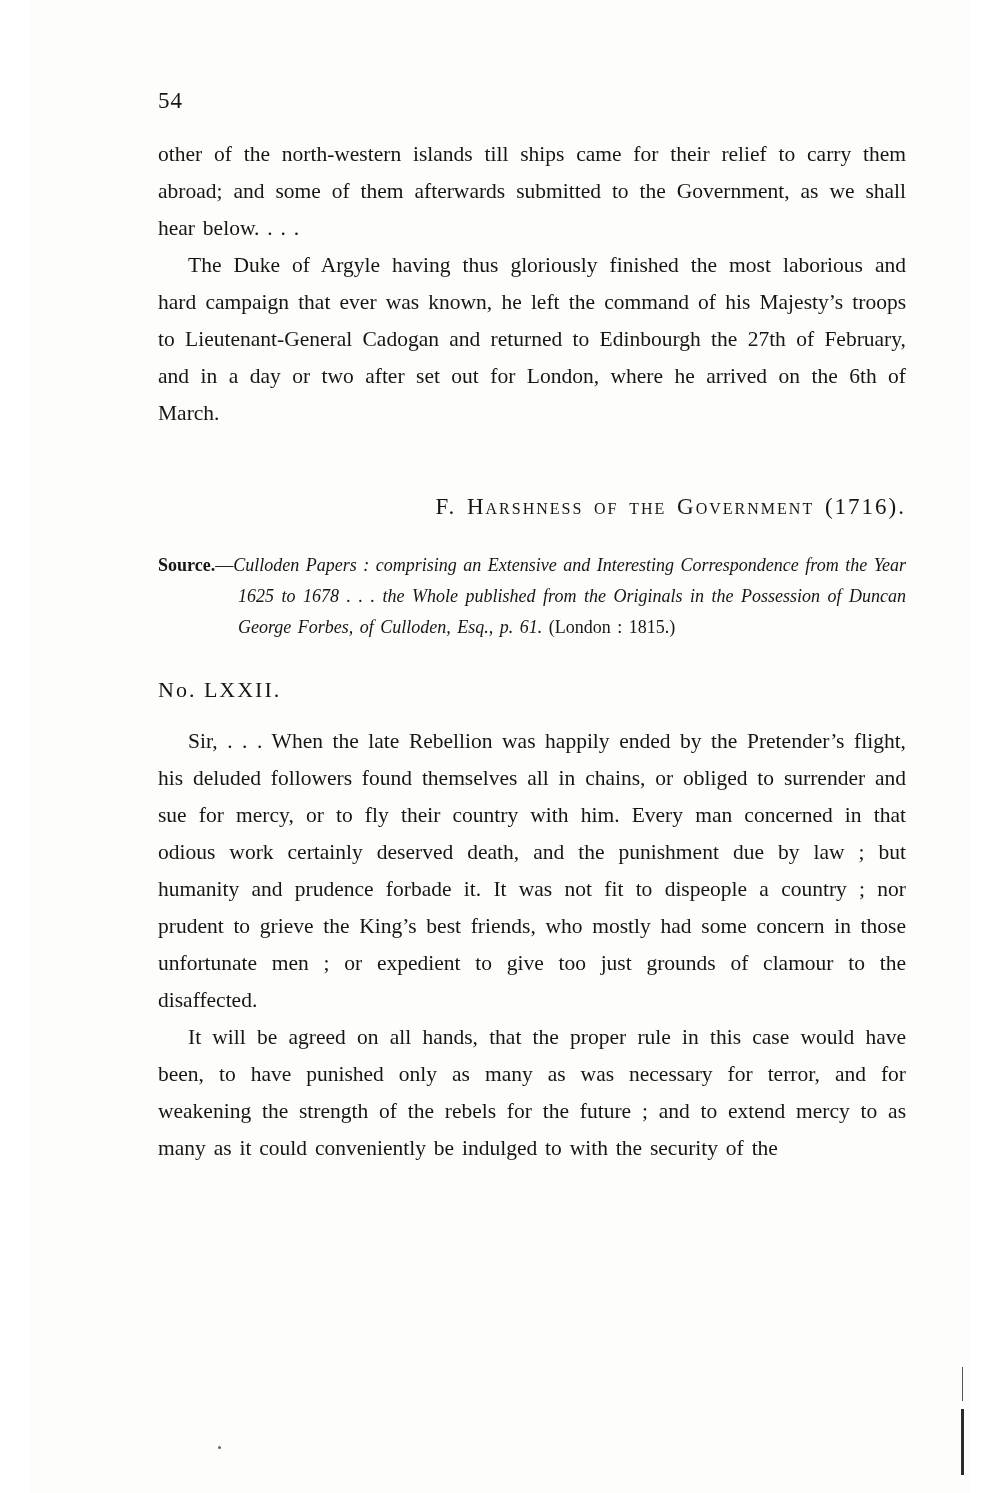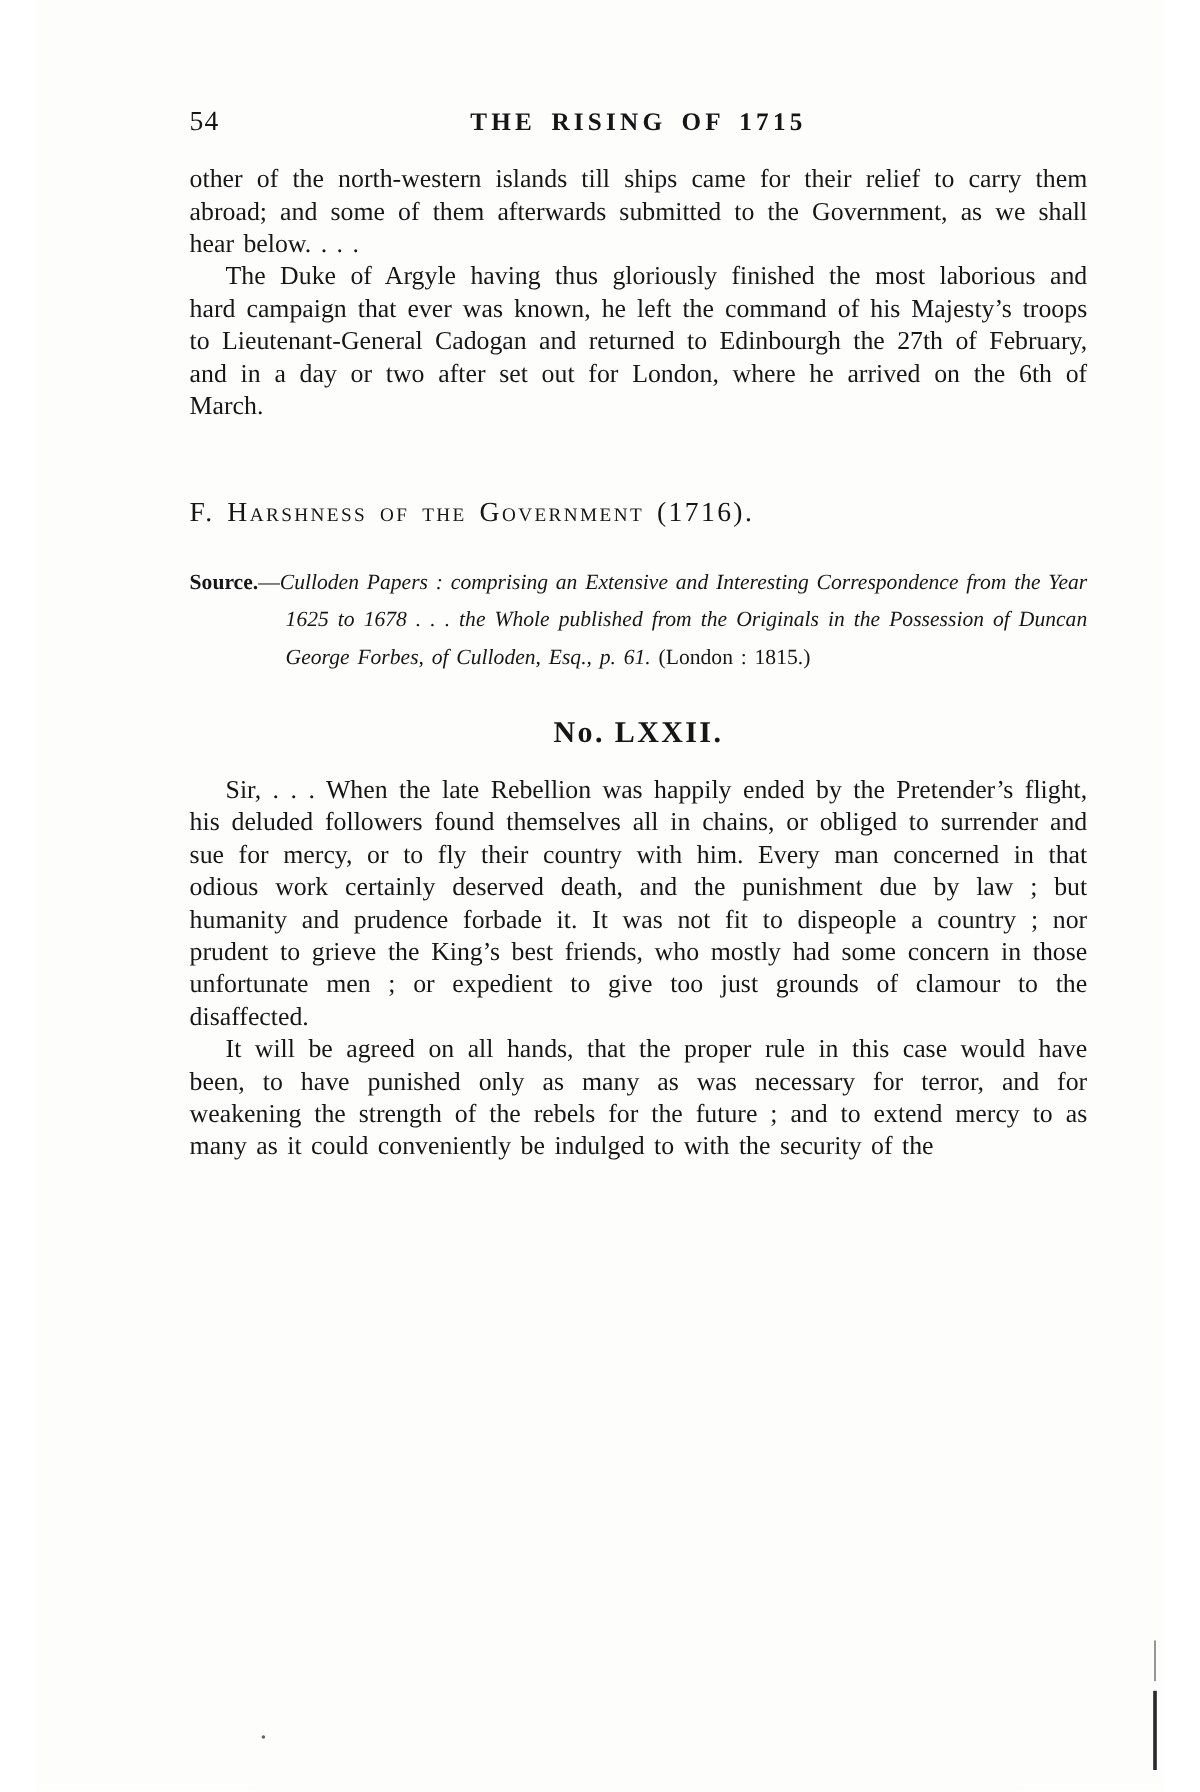--- a/index.html
+++ b/index.html
@@ -31,30 +31,30 @@
   }
   .running-title {
     text-align: center;
     font-size: 21px;
     font-weight: bold;
     letter-spacing: 3.5px;
     word-spacing: 4px;
   }
   .para {
     font-size: 21.5px;
-    line-height: 27px;
+    line-height: 37px;
     text-align: justify;
     margin: 0;
     word-spacing: 2.5px;
   }
   .para.indent { text-indent: 30px; }
   .para.noindent { text-indent: 0; }
   .section-heading {
     margin: 62px 0 0 0;
-    text-align: left;
+    text-align: right;
     font-weight: normal;
     font-size: 23px;
     font-variant: small-caps;
     letter-spacing: 2px;
     word-spacing: 3px;
   }
   .source {
     margin: 30px 0 0 0;
     font-size: 18px;
     line-height: 31px;
@@ -65,23 +65,23 @@
   }
   .source-label {
     font-style: normal;
     font-weight: bold;
   }
   .source-dash { font-style: normal; }
   .source-text { font-style: italic; }
   .source-imprint { font-style: normal; }
   .doc-number {
     margin: 34px 0 20px 0;
-    text-align: center;
-    font-weight: bold;
-    font-size: 25px;
+    text-align: left;
+    font-weight: normal;
+    font-size: 22px;
     letter-spacing: 2px;
   }
   .artifact {
     position: absolute;
     background: #2a2a2a;
   }
   .artifact-edge-line {
     right: 6px;
     bottom: 18px;
     width: 3px;
@@ -103,21 +103,20 @@
     background: #666;
   }
 </style>
 </head>
 <body>
 
 <div class="page">
 
   <div class="header">
     <span class="page-num">54</span>
-    <span class="running-title">THE RISING OF 1715</span>
     <span></span>
   </div>
 
   <p class="para noindent">other of the north-western islands till ships came for their relief to carry them abroad; and some of them afterwards submitted to the Government, as we shall hear below. . . .</p>
 
   <p class="para indent">The Duke of Argyle having thus gloriously finished the most laborious and hard campaign that ever was known, he left the command of his Majesty’s troops to Lieutenant-General Cadogan and returned to Edinbourgh the 27th of February, and in a day or two after set out for London, where he arrived on the 6th of March.</p>
 
   <h2 class="section-heading">F. Harshness of the Government (1716).</h2>
 
   <p class="source"><span class="source-label">Source.</span><span class="source-dash">—</span><span class="source-text">Culloden Papers : comprising an Extensive and Interesting Correspondence from the Year 1625 to 1678 . . . the Whole published from the Originals in the Possession of Duncan George Forbes, of Culloden, Esq., p. 61.</span>

